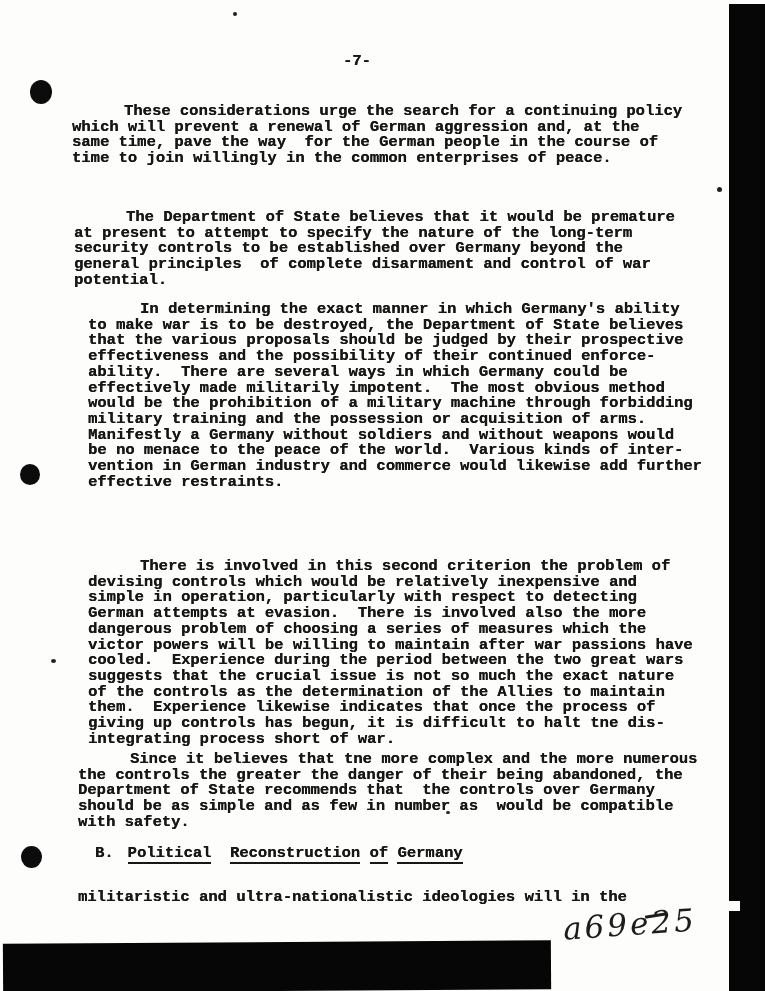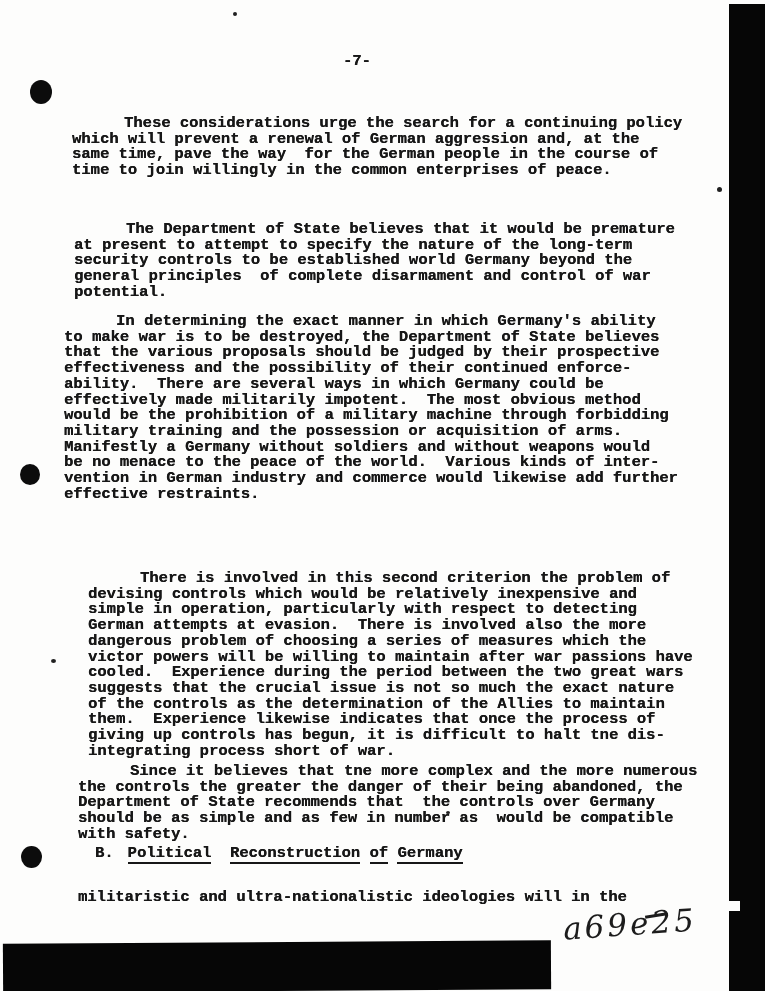--- a/index.html
+++ b/index.html
@@ -6,21 +6,21 @@
   .page{
     position:relative;width:765px;height:991px;background:#fdfdfc;overflow:hidden;
     font-family:"Liberation Mono","DejaVu Sans Mono",monospace;
     font-weight:700;color:#171717;
   }
   .txt{
     position:absolute;white-space:pre;
     font-size:15.5px;line-height:15.7px;
     text-shadow:0.25px 0 currentColor;
   }
-  .para{text-indent:52px;margin-top:12px;}
+  .para{text-indent:52px;}
   .hnum{display:inline-block;}
   .uw{border-bottom:2.5px solid currentColor;}
   .hole{position:absolute;background:#0c0c0c;border-radius:50%;}
   .speck{position:absolute;background:#202020;border-radius:50%;}
   .bar{position:absolute;background:#060606;}
   .notch{position:absolute;background:#fdfdfc;}
   .handwriting{
     position:absolute;left:563px;top:906px;
     font-family:"DejaVu Serif",serif;font-style:italic;font-weight:400;
     font-size:31px;color:#1c1c1c;letter-spacing:3px;
@@ -36,24 +36,24 @@
   <div class="txt" style="left:343px;top:54px;">-7-</div>
 
   <div class="txt para" style="left:72px;top:104px;">These considerations urge the search for a continuing policy
 which will prevent a renewal of German aggression and, at the
 same time, pave the way  for the German people in the course of
 time to join willingly in the common enterprises of peace.</div>
 
 
   <div class="txt para" style="left:74px;top:210px;">The Department of State believes that it would be premature
 at present to attempt to specify the nature of the long-term
-security controls to be established world Germany beyond the
+security controls to be established over Germany beyond the
 general principles  of complete disarmament and control of war
 potential.</div>
-  <div class="txt para" style="left:64px;top:302px;">In determining the exact manner in which Germany's ability
+  <div class="txt para" style="left:88px;top:302px;">In determining the exact manner in which Germany's ability
 to make war is to be destroyed, the Department of State believes
 that the various proposals should be judged by their prospective
 effectiveness and the possibility of their continued enforce-
 ability.  There are several ways in which Germany could be
 effectively made militarily impotent.  The most obvious method
 would be the prohibition of a military machine through forbidding
 military training and the possession or acquisition of arms.
 Manifestly a Germany without soldiers and without weapons would
 be no menace to the peace of the world.  Various kinds of inter-
 vention in German industry and commerce would likewise add further

